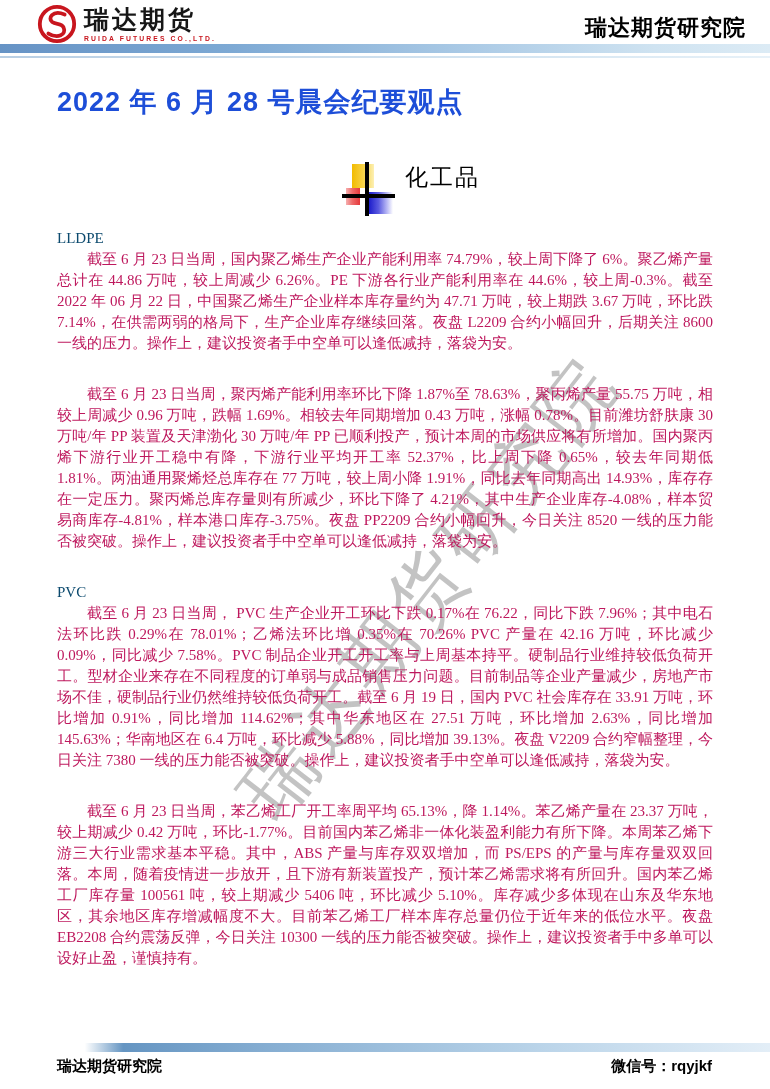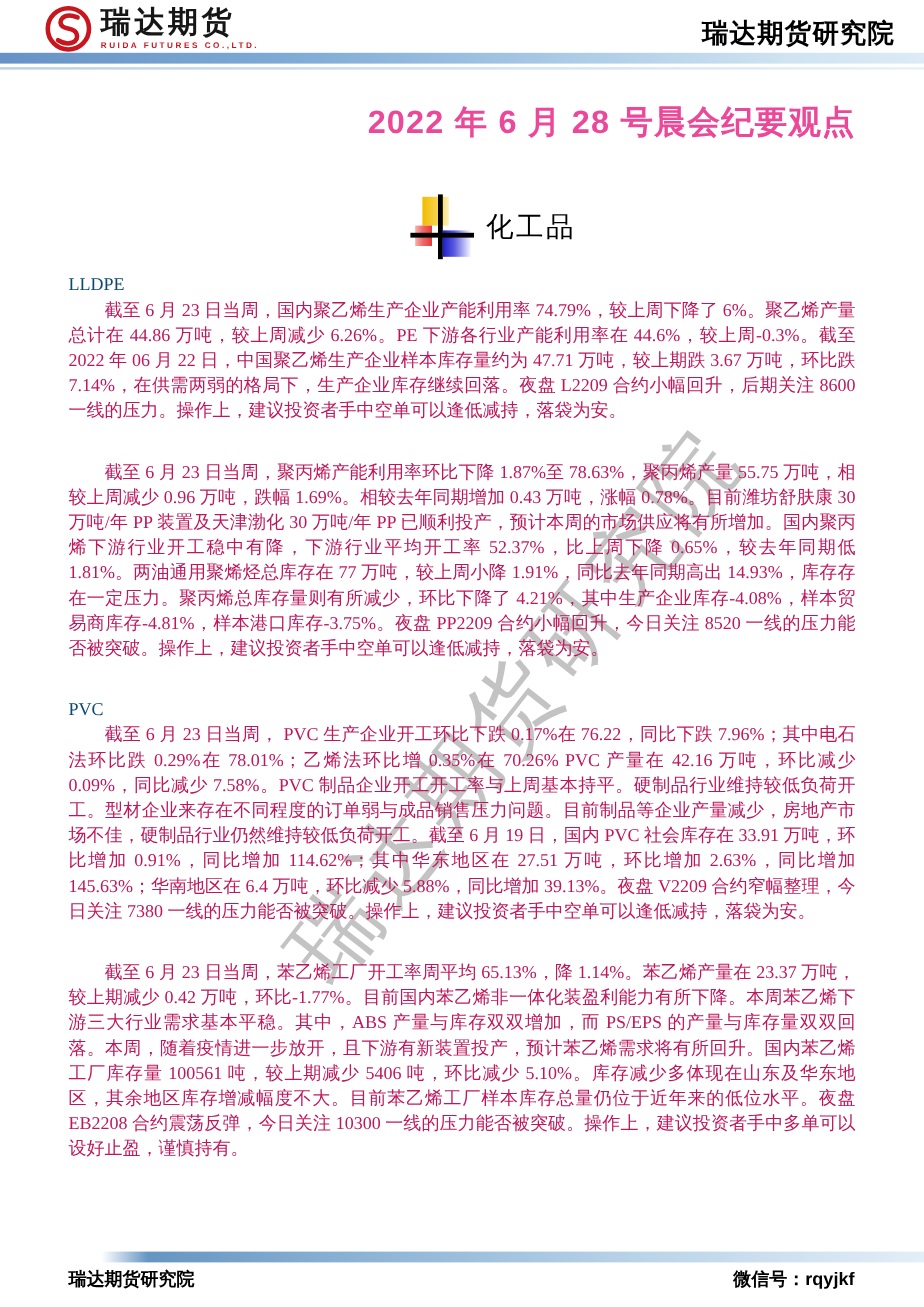--- a/index.html
+++ b/index.html
@@ -42,26 +42,26 @@
     text-align:center; white-space:nowrap;
     font-size:74px; letter-spacing:6px;
     color:rgba(104,104,104,0.40);
     transform:rotate(-52deg);
     z-index:0; pointer-events:none;
   }
 
   
   .content { position:absolute; top:58px; left:57px; width:656px; z-index:1; }
   .doc-title {
-    margin:26px 0 0 0; text-align:right;
+    margin:26px 0 0 0; text-align:left;
     font-family:"Liberation Sans","DejaVu Sans",sans-serif;
-    font-weight:700; font-size:27px; letter-spacing:1px; color:#ec4899;
+    font-weight:700; font-size:27px; letter-spacing:1px; color:#1d4ed8;
   }
   .section-head {
-    margin-top:42px; display:flex; justify-content:center; align-items:center;
+    margin-top:42px; display:flex; justify-content:center; 
     padding-left:56px;
   }
   .cross-icon { position:relative; width:47px; height:54px; flex:0 0 auto; }
   .cross-icon .sq-yellow {
     position:absolute; left:6px; top:2px; width:22px; height:24px;
     background:linear-gradient(to right,#f2bb00 0%,#f7d44d 55%,#fdf0b4 100%);
   }
   .cross-icon .sq-red {
     position:absolute; left:0; top:26px; width:14px; height:17px;
     background:linear-gradient(to right,#f6b0b0 0%,#ee6a6a 45%,#e5383b 100%);

